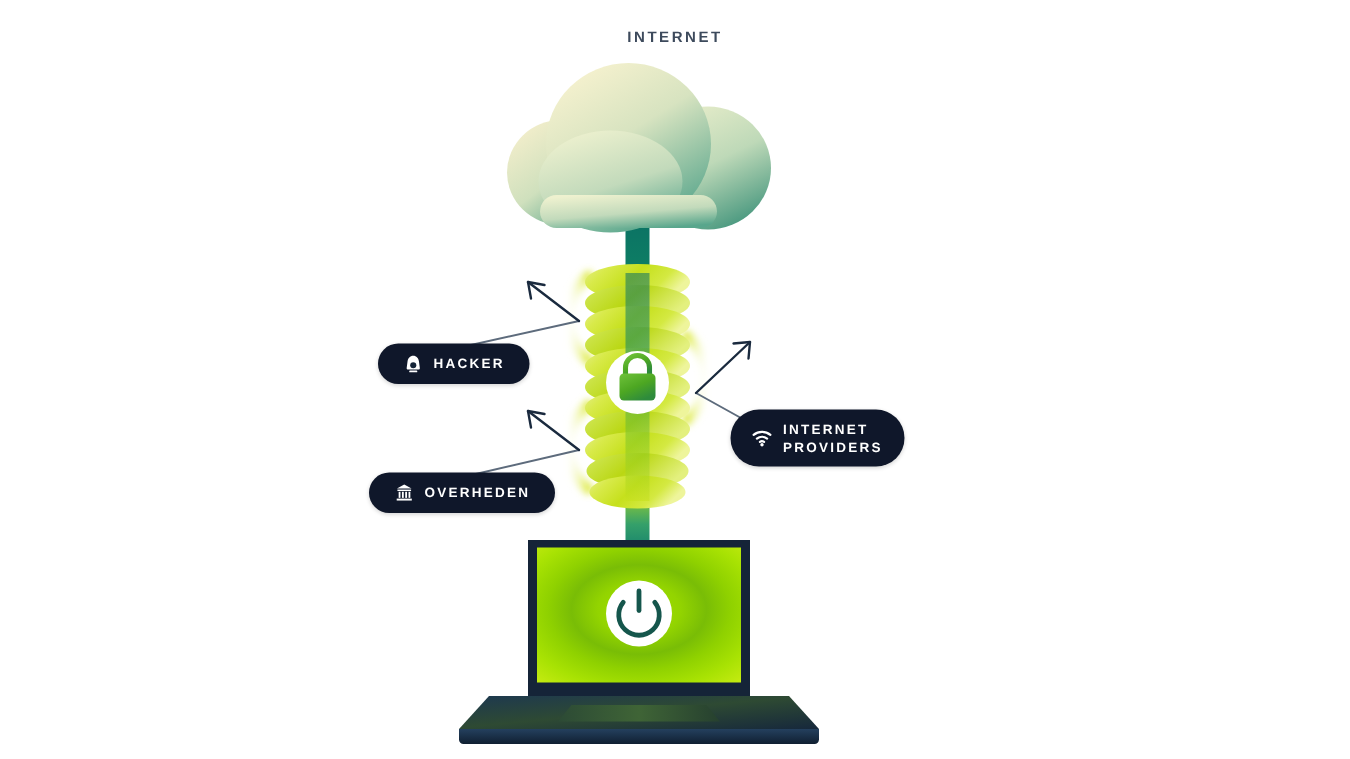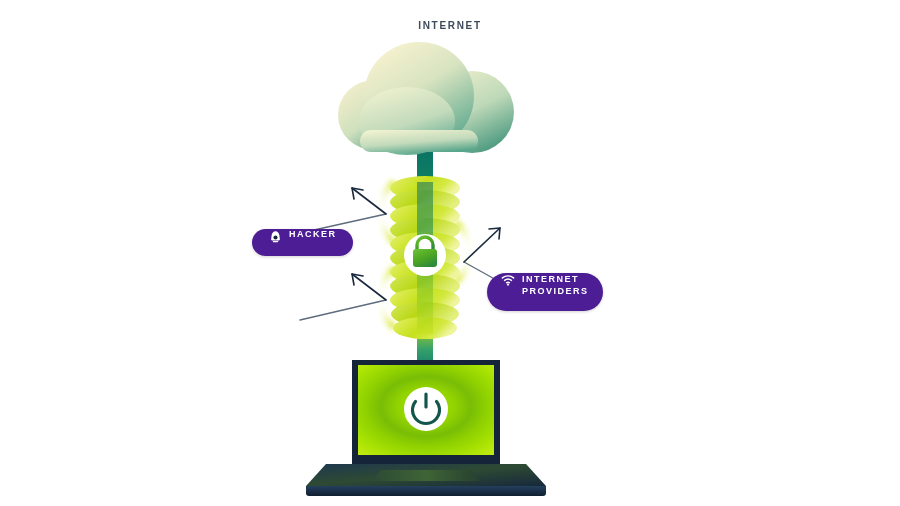--- a/index.html
+++ b/index.html
@@ -38,23 +38,23 @@
     top: 8px;
   }
   #label-uzelf {
     left: 0; right: 0;
     top: 484px;
   }
   
   .pill {
     position: absolute;
     display: flex;
-    align-items: flex-start;
+    align-items: center;
     gap: 7px;
-    background: #4c1d95;
+    background: #0f172a;
     border-radius: 999px;
     padding: 0 16px;
     box-shadow: 0 1px 3px rgba(0,0,0,.18);
     box-sizing: border-box;
   }
   .pill .pill-label {
     font-family: "Liberation Sans", sans-serif;
     font-size: 9px;
     font-weight: 700;
     letter-spacing: 1.5px;
@@ -270,20 +270,34 @@
     <span class="pill-icon">
       <svg width="13" height="13" viewBox="0 0 16 16">
         <path d="M8 1.4 C5.4 1.4 3.6 3.6 3.3 6.2 L2.6 11.4 C2.5 12.2 3 12.8 3.8 12.8 H12.2 C13 12.8 13.5 12.2 13.4 11.4 L12.7 6.2 C12.4 3.6 10.6 1.4 8 1.4 Z" fill="#ffffff"></path>
         <circle cx="8" cy="9.2" r="2.5" fill="#152438"></circle>
         <path d="M5.4 14.3 h5.2" stroke="#ffffff" stroke-width="1.5" stroke-linecap="round"></path>
       </svg>
     </span>
     <span class="pill-label">HACKER</span>
   </div>
 
+  <div class="pill" id="pill-overheden">
+    <span class="pill-icon">
+      <svg width="13" height="13" viewBox="0 0 16 16">
+        <path d="M8 1.2 L14 4.6 H2 Z" fill="#ffffff"></path>
+        <rect x="2.4" y="5.4" width="11.2" height="1.2" fill="#ffffff"></rect>
+        <rect x="3.4" y="7.2" width="1.5" height="5" fill="#ffffff"></rect>
+        <rect x="6.1" y="7.2" width="1.5" height="5" fill="#ffffff"></rect>
+        <rect x="8.8" y="7.2" width="1.5" height="5" fill="#ffffff"></rect>
+        <rect x="11.5" y="7.2" width="1.5" height="5" fill="#ffffff"></rect>
+        <rect x="1.8" y="12.8" width="12.4" height="1.6" fill="#ffffff"></rect>
+      </svg>
+    </span>
+    <span class="pill-label">OVERHEDEN</span>
+  </div>
 
   <div class="pill" id="pill-providers">
     <span class="pill-icon">
       <svg width="14" height="14" viewBox="0 0 16 16">
         <path d="M1.6 5.6 A10 10 0 0 1 14.4 5.6" stroke="#ffffff" stroke-width="1.7" fill="none" stroke-linecap="round"></path>
         <path d="M4.1 8.4 A6.3 6.3 0 0 1 11.9 8.4" stroke="#ffffff" stroke-width="1.7" fill="none" stroke-linecap="round"></path>
         <path d="M6.4 11.0 A2.8 2.8 0 0 1 9.6 11.0" stroke="#ffffff" stroke-width="1.7" fill="none" stroke-linecap="round"></path>
         <circle cx="8" cy="13.2" r="1.3" fill="#ffffff"></circle>
       </svg>
     </span>

